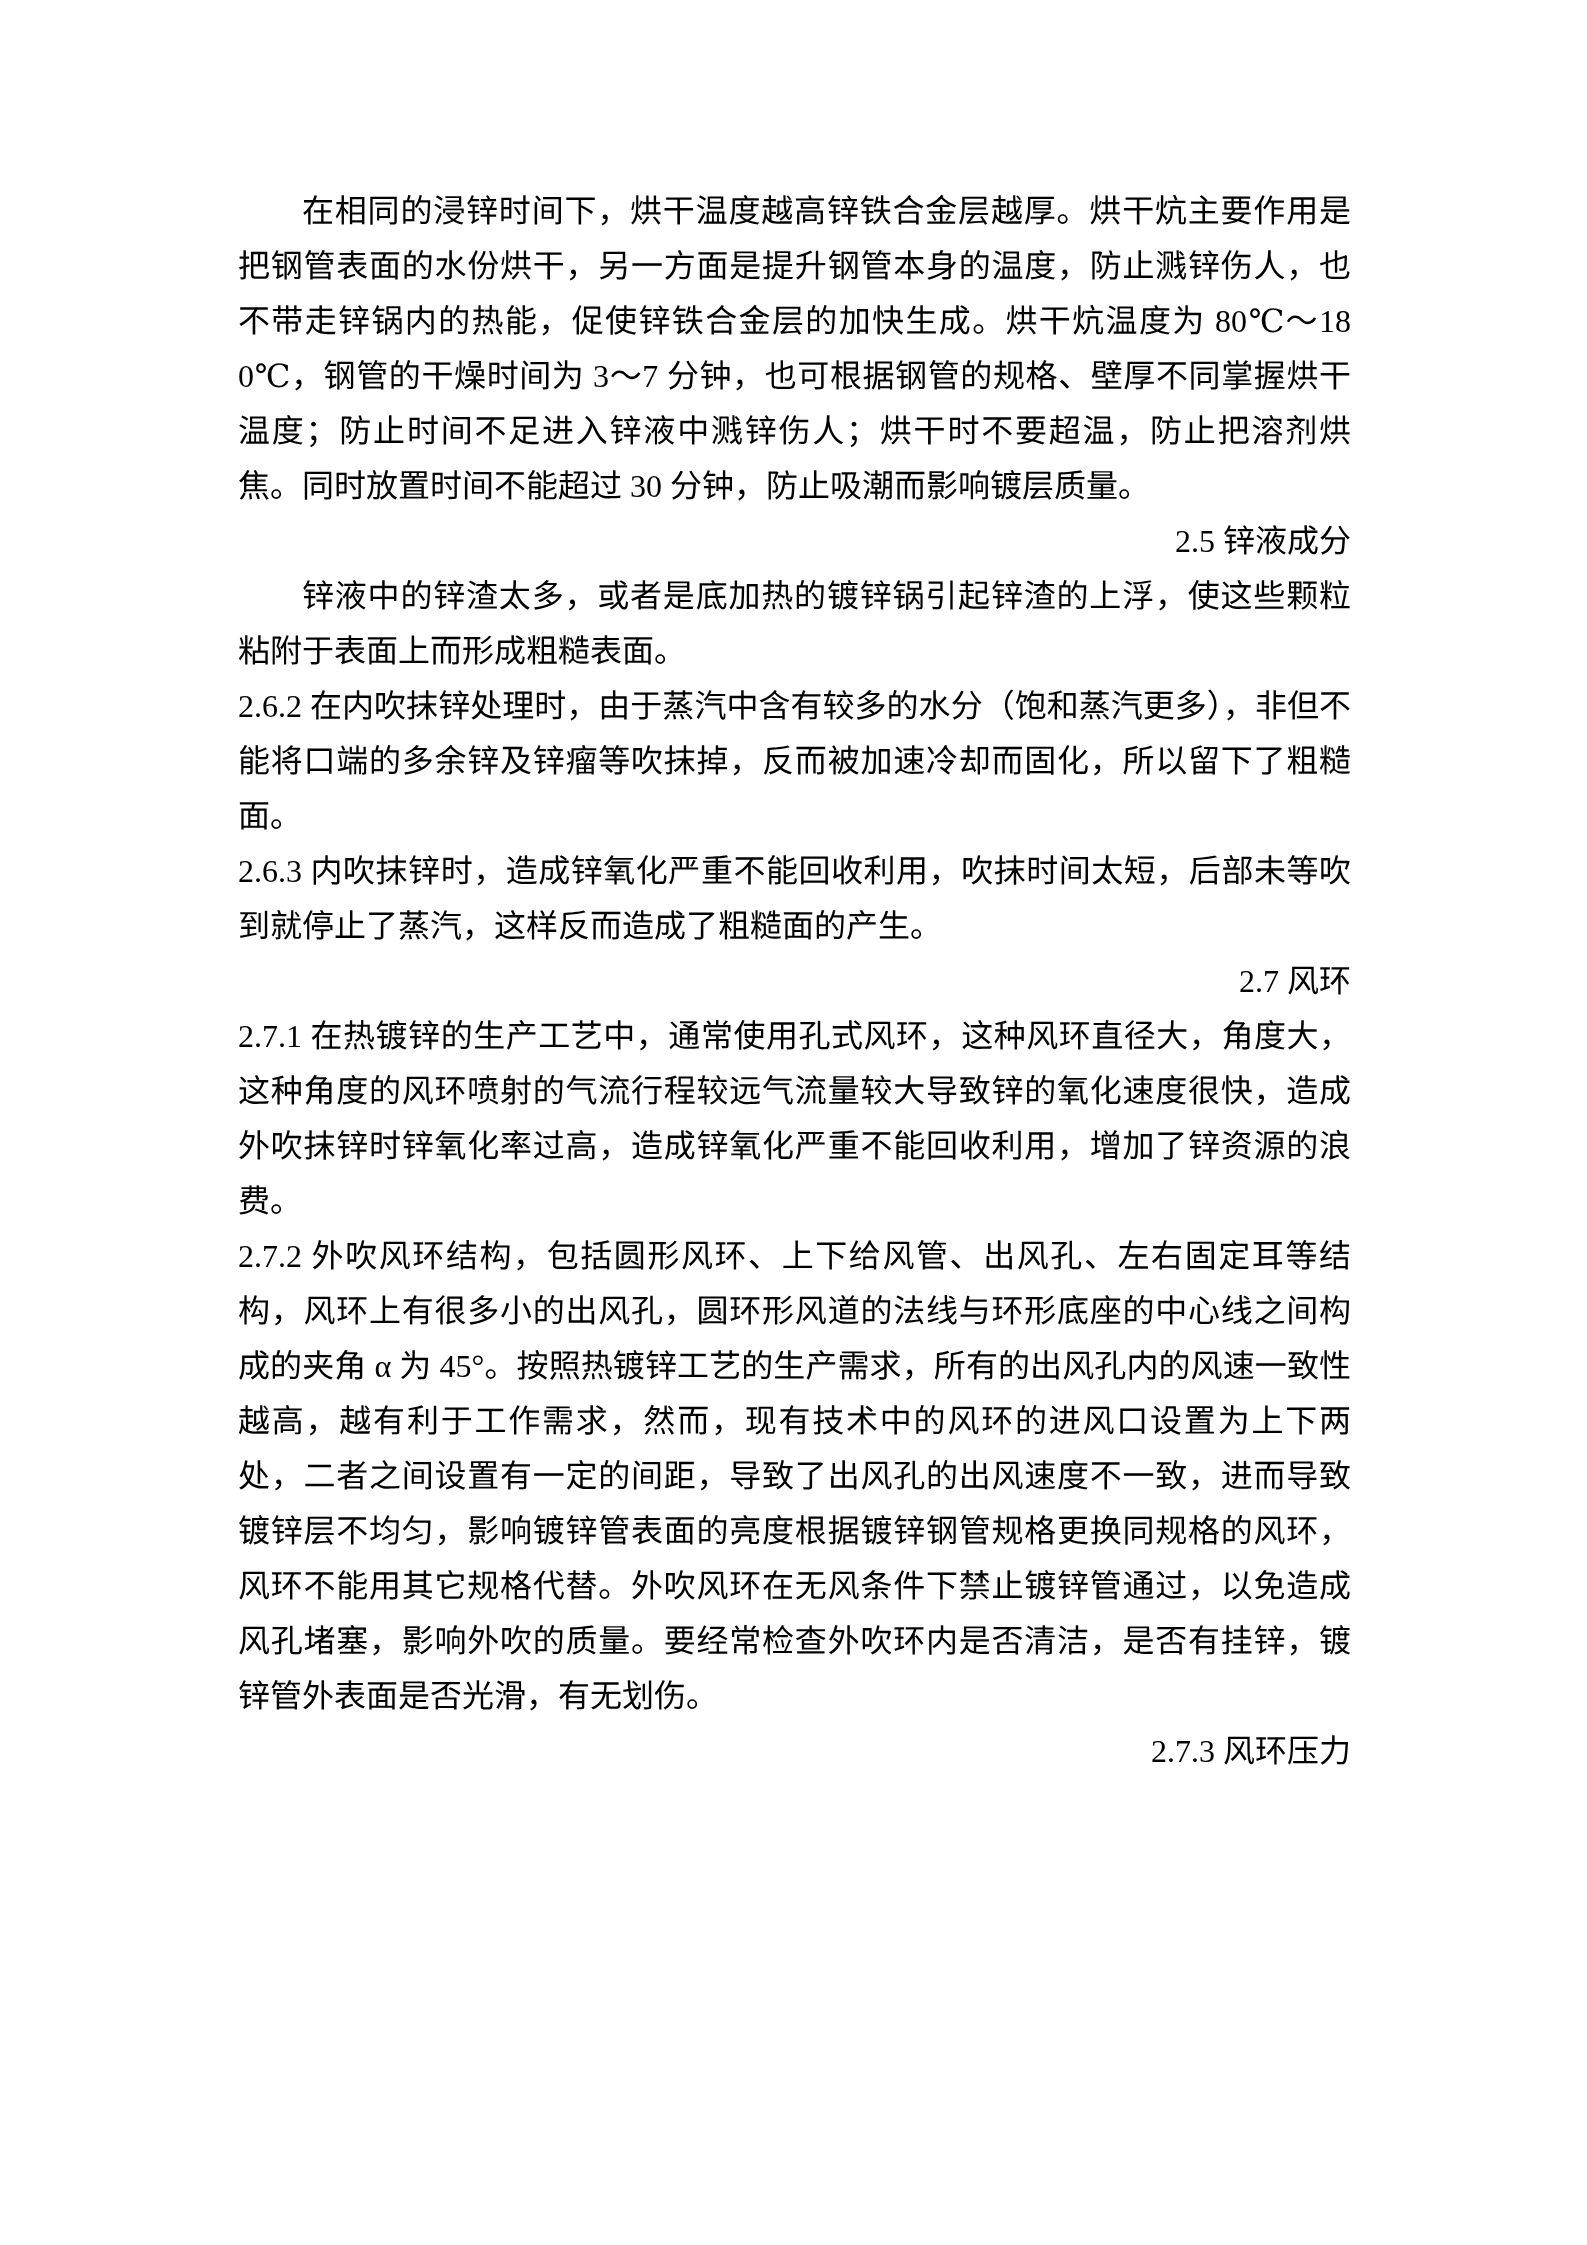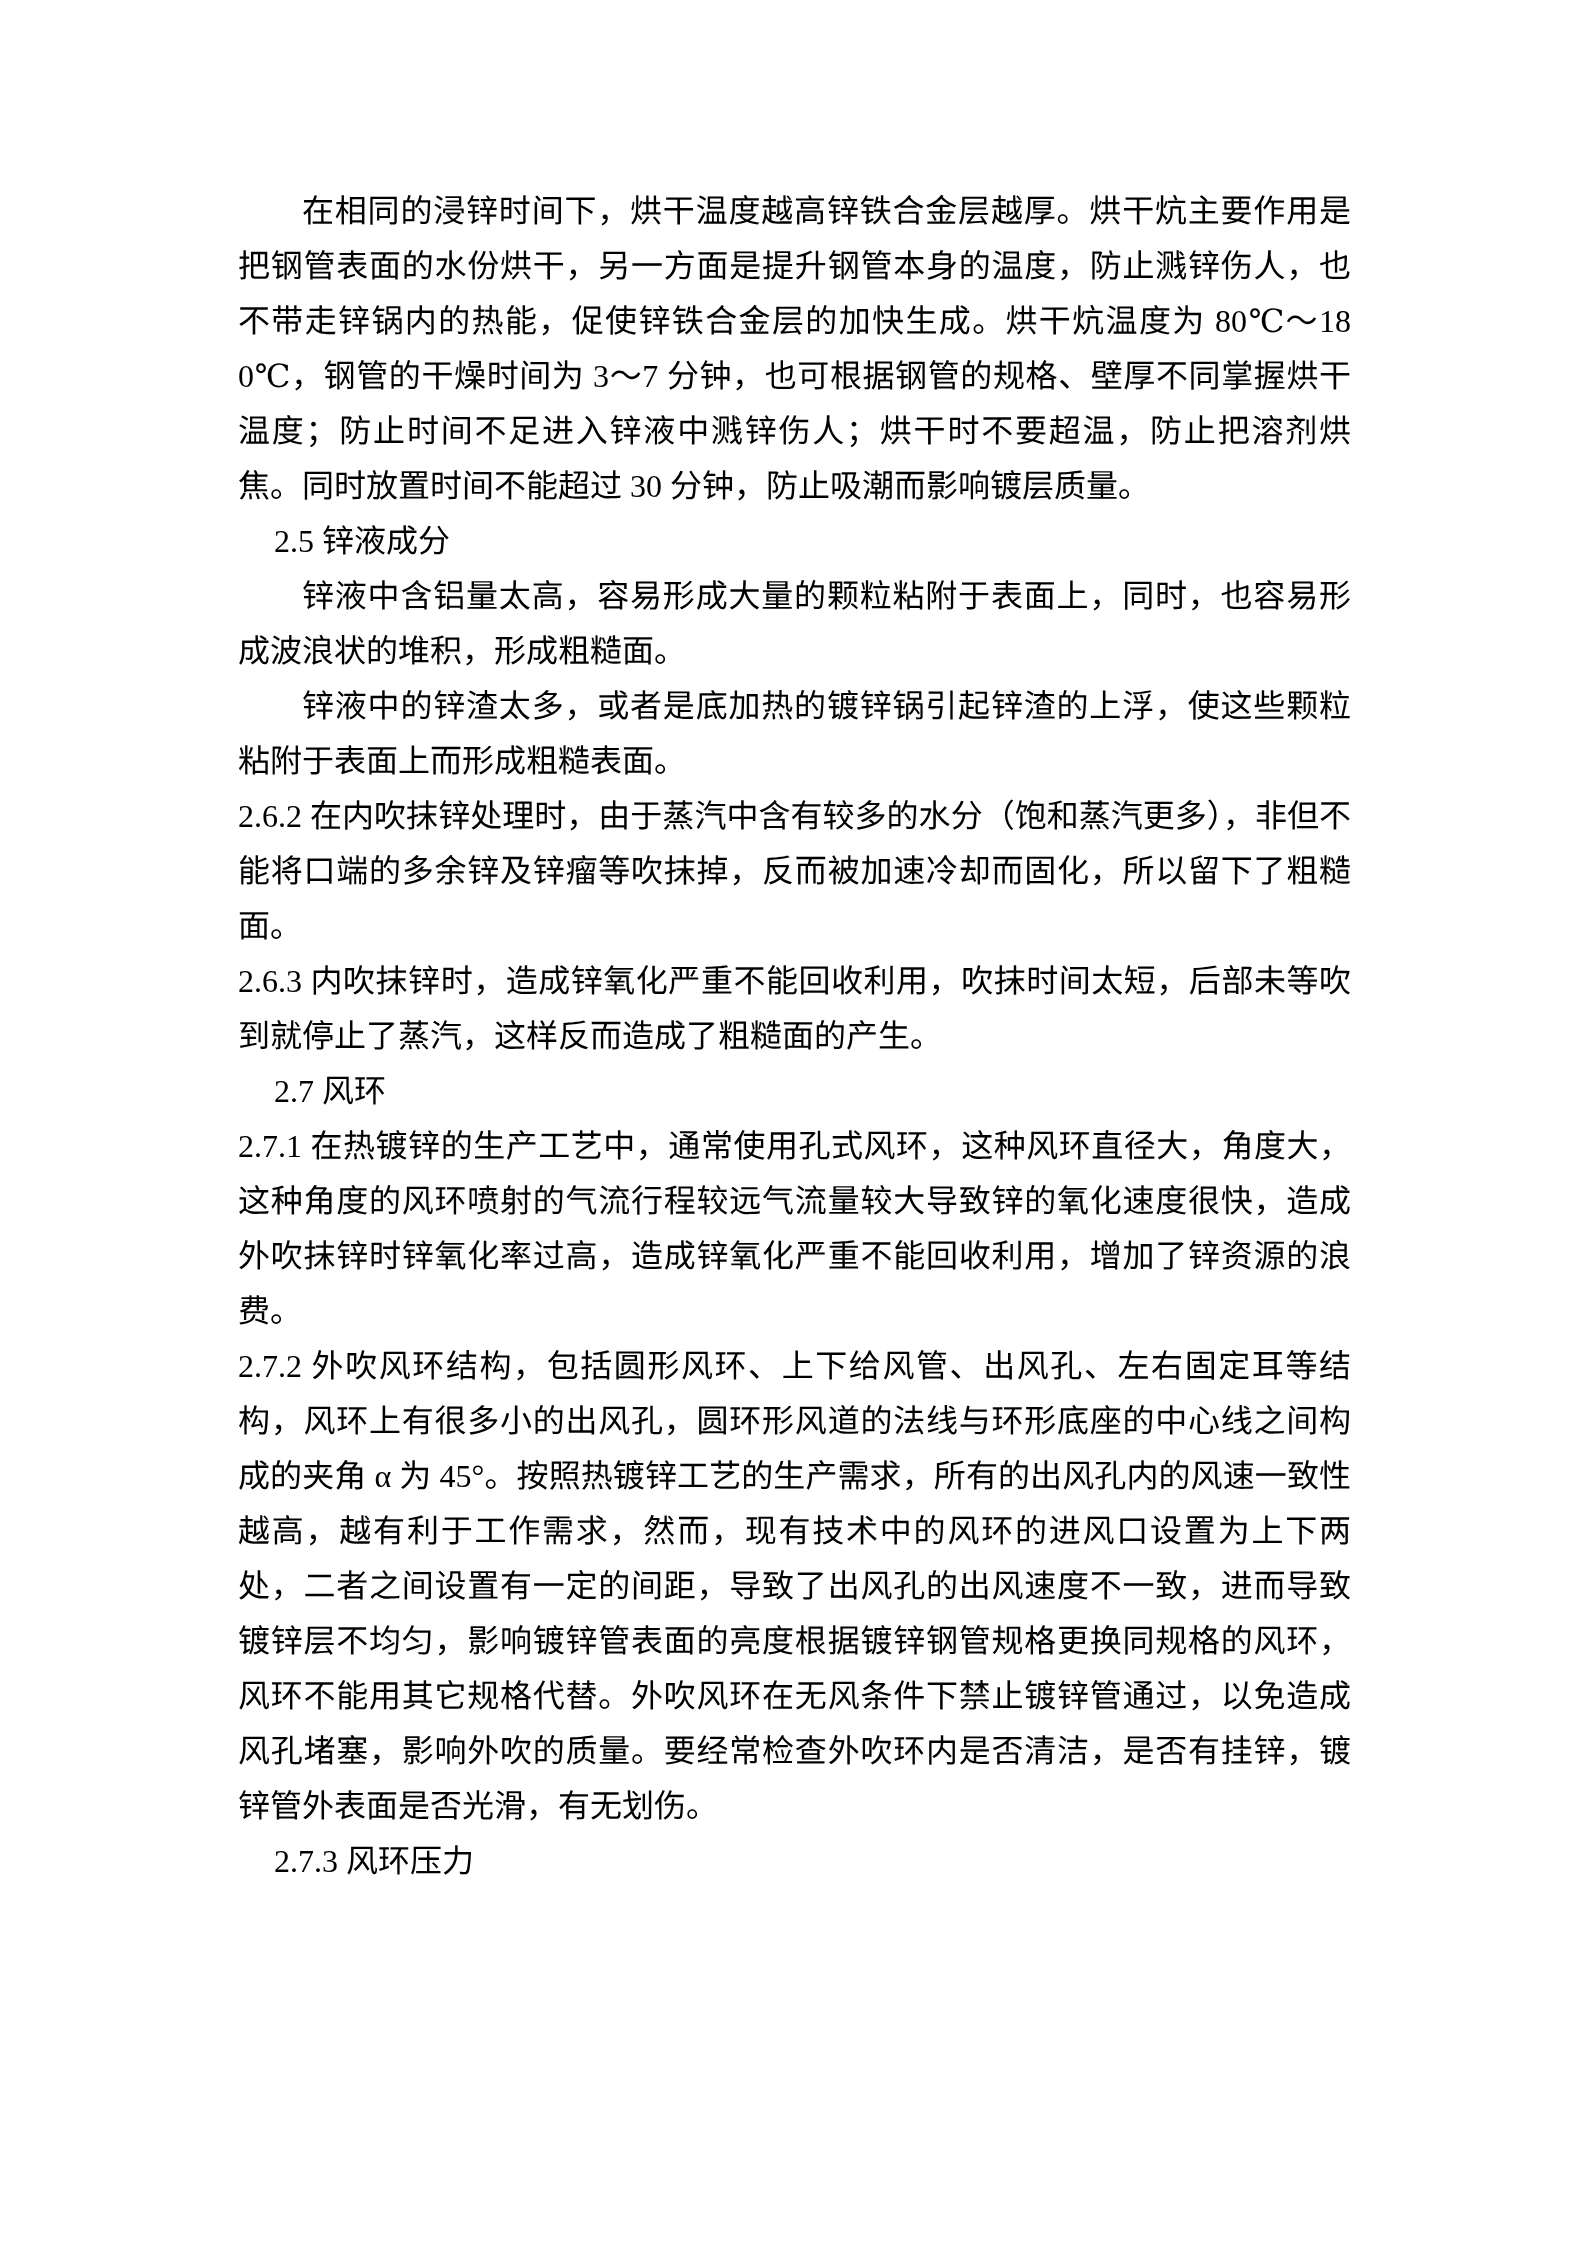--- a/index.html
+++ b/index.html
@@ -19,29 +19,28 @@
   .block {
     margin: 0;
     padding: 0;
     font-size: 32px;
     line-height: 55px;
     color: #000000;
     text-align: justify;
     word-break: break-all;
   }
   .indent { text-indent: 2em; }
-  .heading { text-align: left; margin-left: 36px; }
+  .heading { text-align: right; }
 </style>
 </head>
 <body>
 
 <main class="doc-content">
   <p class="block indent">在相同的浸锌时间下，烘干温度越高锌铁合金层越厚。烘干炕主要作用是把钢管表面的水份烘干，另一方面是提升钢管本身的温度，防止溅锌伤人，也不带走锌锅内的热能，促使锌铁合金层的加快生成。烘干炕温度为 80℃～180℃，钢管的干燥时间为 3～7 分钟，也可根据钢管的规格、壁厚不同掌握烘干温度；防止时间不足进入锌液中溅锌伤人；烘干时不要超温，防止把溶剂烘焦。同时放置时间不能超过 30 分钟，防止吸潮而影响镀层质量。</p>
   <p class="block heading">2.5 锌液成分</p>
-  <p class="block indent">锌液中含铝量太高，容易形成大量的颗粒粘附于表面上，同时，也容易形成波浪状的堆积，形成粗糙面。</p>
   <p class="block indent">锌液中的锌渣太多，或者是底加热的镀锌锅引起锌渣的上浮，使这些颗粒粘附于表面上而形成粗糙表面。</p>
   <p class="block">2.6.2 在内吹抹锌处理时，由于蒸汽中含有较多的水分（饱和蒸汽更多），非但不能将口端的多余锌及锌瘤等吹抹掉，反而被加速冷却而固化，所以留下了粗糙面。</p>
   <p class="block">2.6.3 内吹抹锌时，造成锌氧化严重不能回收利用，吹抹时间太短，后部未等吹到就停止了蒸汽，这样反而造成了粗糙面的产生。</p>
   <p class="block heading">2.7 风环</p>
   <p class="block">2.7.1 在热镀锌的生产工艺中，通常使用孔式风环，这种风环直径大，角度大，这种角度的风环喷射的气流行程较远气流量较大导致锌的氧化速度很快，造成外吹抹锌时锌氧化率过高，造成锌氧化严重不能回收利用，增加了锌资源的浪费。</p>
   <p class="block">2.7.2 外吹风环结构，包括圆形风环、上下给风管、出风孔、左右固定耳等结构，风环上有很多小的出风孔，圆环形风道的法线与环形底座的中心线之间构成的夹角 α 为 45°。按照热镀锌工艺的生产需求，所有的出风孔内的风速一致性越高，越有利于工作需求，然而，现有技术中的风环的进风口设置为上下两处，二者之间设置有一定的间距，导致了出风孔的出风速度不一致，进而导致镀锌层不均匀，影响镀锌管表面的亮度根据镀锌钢管规格更换同规格的风环，风环不能用其它规格代替。外吹风环在无风条件下禁止镀锌管通过，以免造成风孔堵塞，影响外吹的质量。要经常检查外吹环内是否清洁，是否有挂锌，镀锌管外表面是否光滑，有无划伤。</p>
   <p class="block heading">2.7.3 风环压力</p>
 </main>
 
 </body></html>

